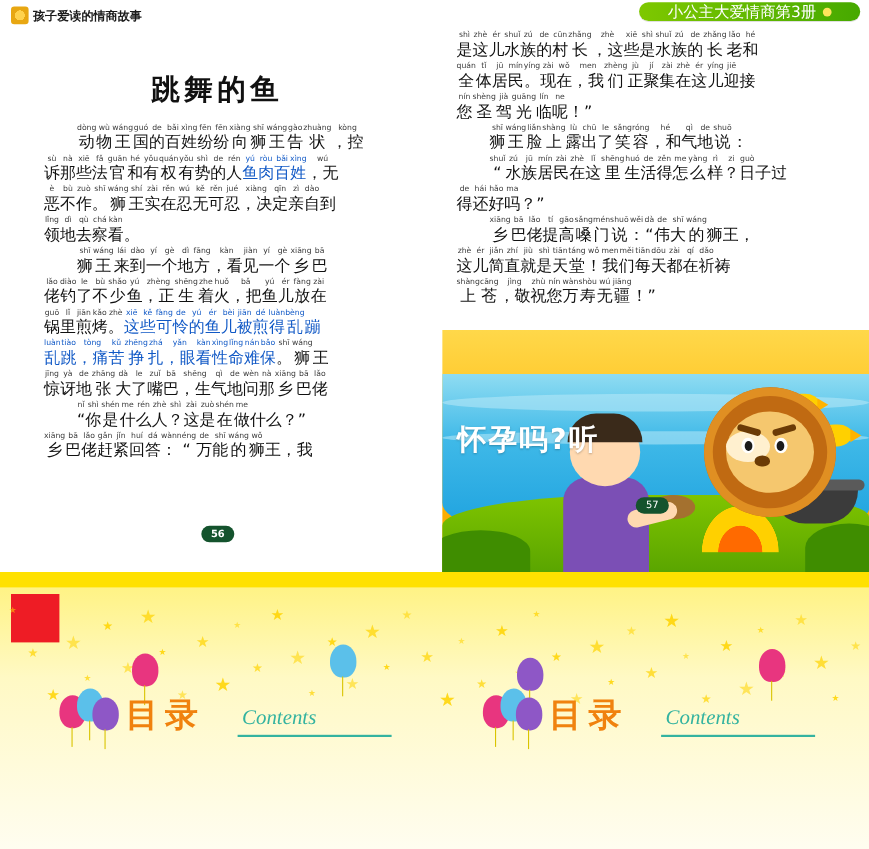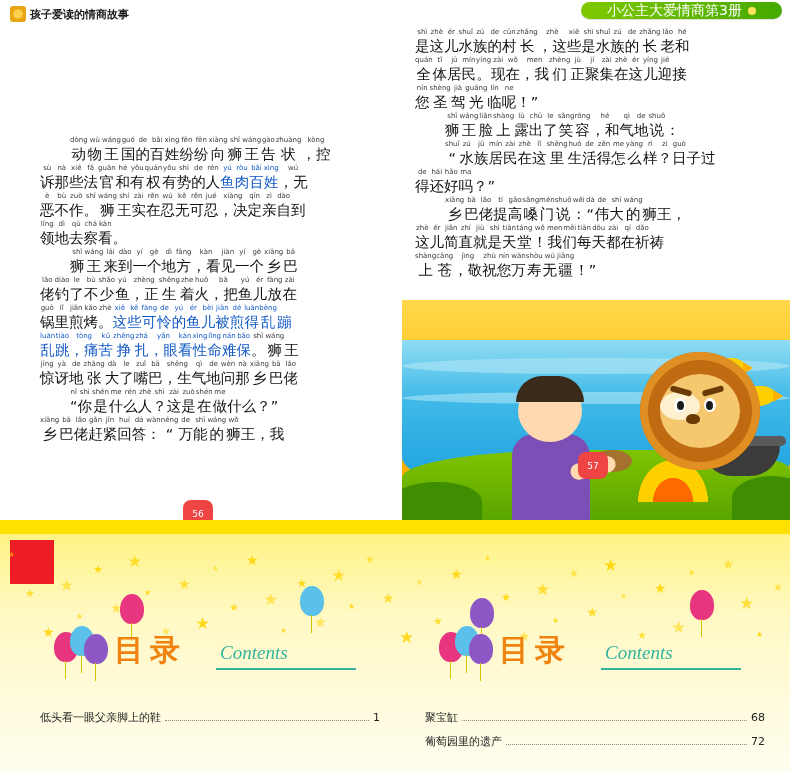--- a/index.html
+++ b/index.html
@@ -34,22 +34,22 @@
     font-family:"DejaVu Sans","Liberation Sans",sans-serif;}
 
   .col{position:absolute;}
   .ruby-line{display:flex;flex-wrap:wrap;align-items:flex-end;line-height:1;}
   .rb{display:inline-block;text-align:center;margin-right:0px;}
   .rb .py{display:block;font-size:7px;color:#3a3a3a;line-height:9px;font-family:"DejaVu Sans",sans-serif;height:9px;white-space:nowrap;}
   .rb .hz{display:block;font-size:14.5px;color:#111;line-height:19px;letter-spacing:0px;}
   .rb.blue .hz{color:#1159c6;}
   .rb.blue .py{color:#1159c6;}
 
-  .pagenum{position:absolute;width:30px;height:27px;border-radius:8px;
-    background:#ef4444;color:#fff;font-size:9px;display:flex;align-items:center;
+  .pagenum{position:absolute;width:30px;height:15px;border-radius:8px;
+    background:#14532d;color:#fff;font-size:9px;display:flex;align-items:center;
     justify-content:center;font-family:"DejaVu Sans",sans-serif;}
 
   
   .illus{position:absolute;left:402px;top:300px;width:388px;height:220px;overflow:hidden;}
   .sky{position:absolute;inset:0;background:linear-gradient(180deg,#ffd84a 0%,#ffc21f 38%,#ffb300 55%,#f7a800 100%);}
   .water{position:absolute;left:0;top:40px;width:100%;height:150px;
      background:linear-gradient(180deg,#8fdcf2 0%,#3fb9e8 40%,#1ba0de 100%);
      border-radius:0 0 40% 30%/0 0 18% 22%;}
   .wave{position:absolute;left:0;width:100%;height:16px;background:#baeaf8;opacity:.55;border-radius:50%;}
   .grass{position:absolute;left:0;bottom:0;width:100%;height:70px;
@@ -110,22 +110,23 @@
 <div class="page">
 
   <div class="spread">
 
     <div class="page-left">
       <div class="hdr-left">
         <span class="logo"></span>
         <span class="txt">孩子爱读的情商故事</span>
       </div>
 
-
-      <div class="col" id="left-col" style="left:40px;top:136px;width:320px;">
+      <div class="title-cn">跳舞的鱼</div>
+
+      <div class="col" id="left-col" style="left:40px;top:112px;width:320px;">
           <div class="ruby-line" style="padding-left: 30px;">
             <span class="rb">
               <span class="py">dòng</span>
               <span class="hz">动</span>
             </span>
             <span class="rb">
               <span class="py">wù</span>
               <span class="hz">物</span>
             </span>
             <span class="rb">
@@ -784,21 +785,21 @@
               <span class="py"></span>
               <span class="hz">王</span>
             </span>
             <span class="rb">
               <span class="py"></span>
               <span class="hz">，我</span>
             </span>
           </div>
         </div>
 
-      <div class="pagenum" style="left:183px;top:500px;">56</div>
+      <div class="pagenum" style="left:183px;top:478px;font-weight:bold;">56</div>
     </div>
 
     <div class="page-right">
       <div class="hdr-ribbon">
         <span>小公主大爱情商第3册</span>
         <span class="dot"></span>
       </div>
 
       <div class="col" id="right-col" style="left:20px;top:28px;width:340px;">
           <div class="ruby-line">
@@ -1354,20 +1355,21 @@
           <div class="nose" style="left:46px;top:62px;"></div>
         </div>
 
         <div class="boy">
           <div class="body"></div>
           <div class="arm"></div>
           <div class="head"></div>
           <div class="hair"></div>
         </div>
 
+        <div class="overlay-cn">怀孕吗?听</div>
       </div>
 
       <div class="pagenum" style="left:183px;top:452px;">57</div>
     </div>
   </div>
 
   <div class="contents">
     <div class="band"></div>
     <div class="redblock"></div>
 
@@ -1427,45 +1429,28 @@
     <div class="contents-block cb-left">
       <div class="kids">
         <div class="balloon" style="left:0;top:0;background:#e8357f;"></div>
         <div class="balloon" style="left:16px;top:-6px;background:#5bc0ea;"></div>
         <div class="balloon" style="left:30px;top:2px;background:#8e57c6;"></div>
       </div>
       <div class="mulu">目录</div>
       <div class="mulu-en">Contents</div>
       <div class="mulu-underline"></div>
       <div class="toc-list" id="toc-left">
-          <div class="toc-row">
-            <span class="t">低头看一眼父亲脚上的鞋</span>
-            <span class="dots"></span>
-            <span class="p">1</span>
-          </div>
         </div>
     </div>
 
     <div class="contents-block cb-right">
       <div class="kids">
         <div class="balloon" style="left:0;top:0;background:#e8357f;"></div>
         <div class="balloon" style="left:16px;top:-6px;background:#5bc0ea;"></div>
         <div class="balloon" style="left:30px;top:2px;background:#8e57c6;"></div>
       </div>
       <div class="mulu">目录</div>
       <div class="mulu-en">Contents</div>
       <div class="mulu-underline"></div>
-      <div class="toc-list" id="toc-right">
-          <div class="toc-row">
-            <span class="t">聚宝缸</span>
-            <span class="dots"></span>
-            <span class="p">68</span>
-          </div>
-          <div class="toc-row">
-            <span class="t">葡萄园里的遗产</span>
-            <span class="dots"></span>
-            <span class="p">72</span>
-          </div>
-        </div>
     </div>
   </div>
 
 </div>
 
 </body></html>

